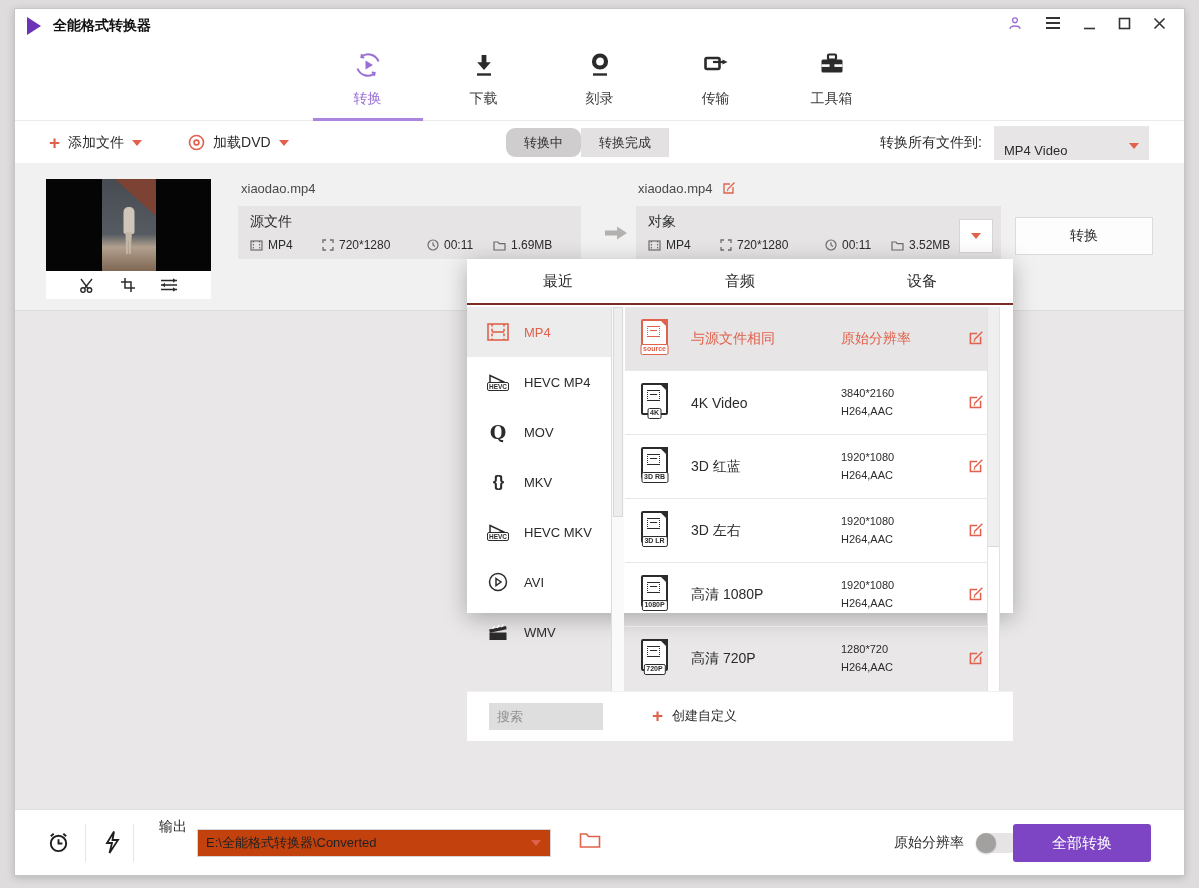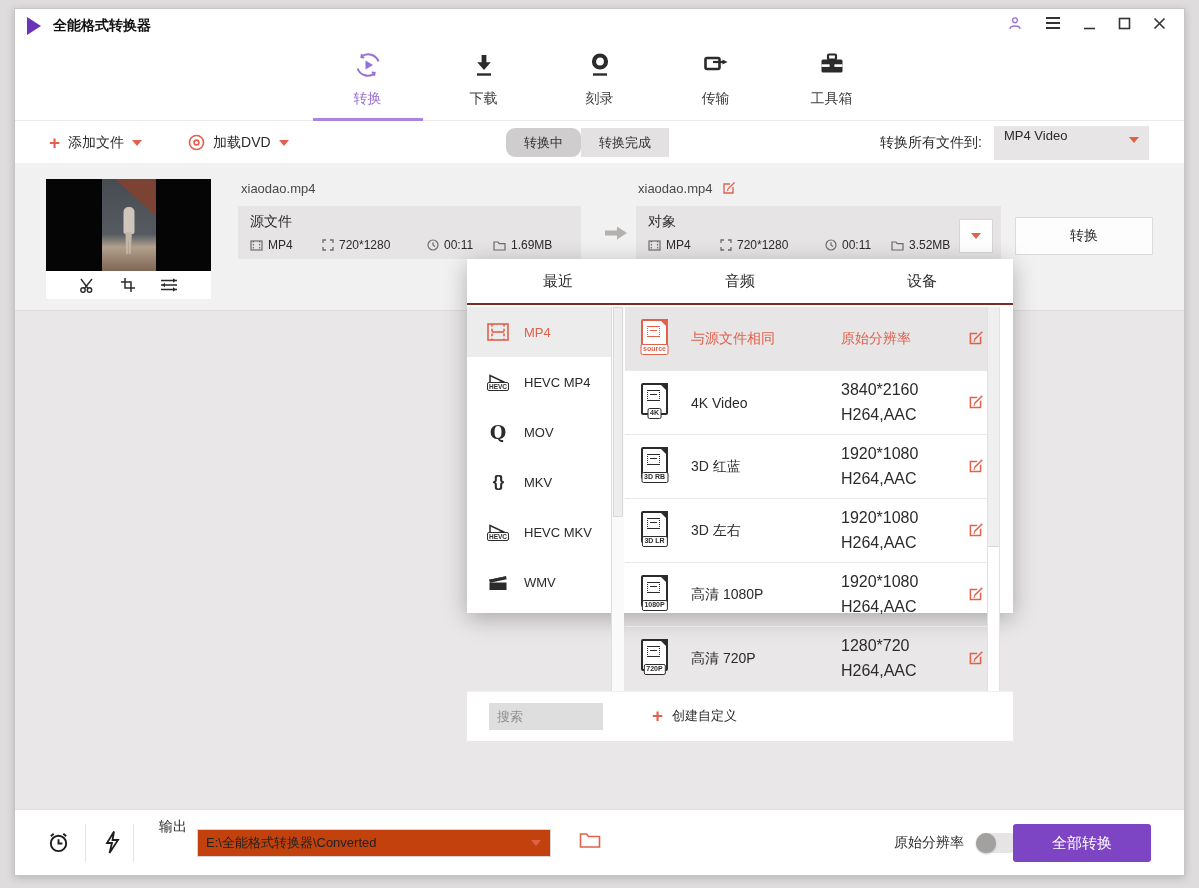--- a/index.html
+++ b/index.html
@@ -27,21 +27,21 @@
   .toolbar { position:absolute; left:0; top:113px; right:0; height:41px; background:#fff; }
   .tb-left { position:absolute; left:34px; top:0; height:41px; display:flex; align-items:center; gap:46px; }
   .tb-btn { display:flex; align-items:center; gap:8px; cursor:pointer; font-size:14px; color:#2b2b2b; }
   .plus { color:#e0614c; font-size:19px; font-weight:bold; line-height:1; }
   .caret { width:0; height:0; border-left:5px solid transparent; border-right:5px solid transparent; border-top:6px solid #e0614c; display:inline-block; }
   .seg { position:absolute; left:491px; top:6px; display:flex; }
   .seg-btn { height:29px; padding:0 18px; display:flex; align-items:center; font-size:13px; color:#2f2f2f; background:#e3e1e1; cursor:pointer; }
   .seg-btn.sel { background:#cfcdcd;border-radius:9px; }
   .tb-right { position:absolute; right:35px; top:0; height:41px; display:flex; align-items:center; gap:12px; }
   .tb-right .lbl { font-size:14px; color:#2b2b2b; }
-  .sel-box { width:155px; height:26px; background:#e7e5e5; display:flex; align-items:flex-end; padding:17px 10px; font-size:13px; cursor:pointer; }
+  .sel-box { width:155px; height:26px; background:#e7e5e5; display:flex; align-items:flex-start; padding:17px 10px; font-size:13px; cursor:pointer; }
   .sel-box .caret { margin-left:auto; }
 
   
   .main { position:absolute; left:0; top:154px; right:0; bottom:66px; background:#e9e7e7; }
   .card { position:absolute; left:0; top:0; right:0; height:148px; background:#f2f1f1; border-bottom:1px solid #dddbdb; }
 
   .thumb { position:absolute; left:31px; top:16px; width:165px; }
   .thumb-img { position:relative; width:165px; height:92px; background:#050505; overflow:hidden; }
   .shot { position:absolute; left:50%; top:0; width:54px; height:100%; transform:translateX(-50%);
           background:linear-gradient(180deg,#464c52 0%,#555b61 60%,#b2a08e 74%,#7e6753 100%); }
@@ -82,21 +82,21 @@
   .qglyph { font-size:19px; font-weight:bold; font-family:"DejaVu Serif",serif; }
   .bglyph { font-size:16px; font-weight:bold; letter-spacing:-1px; }
   .fscroll { position:absolute; left:144px; top:48px; width:13px; height:384px; background:#fafafa; border-left:1px solid #ddd; }
   .fscroll .thumbv { position:absolute; left:1px; right:1px; top:0; height:210px; background:#ededed; border:1px solid #d9d9d9; }
 
   .plist { position:absolute; left:158px; top:48px; width:362px; height:384px; overflow:hidden; }
   .prow { position:relative; height:64px; display:flex; align-items:center; border-bottom:1px solid #e8e8e8; cursor:pointer; }
   .prow.active { background:#e7e5e5; color:#e0614c; }
   .prow .picon { position:absolute; left:16px; top:12px; }
   .prow .pname { position:absolute; left:66px; font-size:14px; }
-  .prow .pres { position:absolute; left:216px; font-size:16px; line-height:1.55; }
+  .prow .pres { position:absolute; left:216px; font-size:11px; line-height:1.55; }
   .prow.active .pres { font-size:14px; }
   .prow .pedit { position:absolute; left:342px; top:23px; color:#e0614c; cursor:pointer; }
   .pscroll { position:absolute; left:520px; top:48px; width:13px; height:384px; background:#fff; border-left:1px solid #e2e2e2; border-right:1px solid #e2e2e2; }
   .pscroll .thumbv { position:absolute; left:0; right:0; top:0; height:240px; background:#efefef; border-bottom:1px solid #d8d8d8; }
 
   .pfooter { position:absolute; left:0; top:432px; right:0; height:50px; background:#fff; border-top:1px solid #f0f0f0; }
   .search-in { position:absolute; left:22px; top:11px; width:114px; height:27px; background:#dedede; border:none; outline:none; padding:0 8px; font-size:13px; color:#333; font-family:inherit; }
   .search-in::placeholder { color:#8f8f8f; }
   .create-custom { position:absolute; left:185px; top:14px; display:flex; align-items:center; gap:9px; font-size:13px; color:#2b2b2b; cursor:pointer; }
 
@@ -404,20 +404,29 @@
           <span>MKV</span>
         </div>
         <div class="fitem">
           <span class="fic">
             <svg width="20" height="13" viewBox="0 0 20 13" fill="none" stroke="currentColor" stroke-width="1.5">
                 <path d="M2 12V2.5L15 8.5z"></path>
               </svg>
             <span class="hevc-tag">HEVC</span>
           </span>
           <span>HEVC MKV</span>
+        </div>
+        <div class="fitem">
+          <span class="fic">
+            <svg width="20" height="20" viewBox="0 0 20 20" fill="none" stroke="currentColor" stroke-width="1.5">
+                <circle cx="10" cy="10" r="8.5"></circle>
+                <path d="M8 6.5l5 3.5-5 3.5z"></path>
+              </svg>
+          </span>
+          <span>AVI</span>
         </div>
         <div class="fitem">
           <span class="fic">
             <svg width="20" height="17" viewBox="0 0 20 17">
                 <path d="M1 5.5L18 2l.7 3.2L2 8.7z" fill="currentColor"></path>
                 <path d="M4.5 4.9l2-2.8M9 4l2-2.8M13.5 3.1l2-2.6" stroke="#fff" stroke-width="1.2"></path>
                 <rect x="1.5" y="8.5" width="17" height="7.5" fill="currentColor"></rect>
               </svg>
           </span>
           <span>WMV</span>

